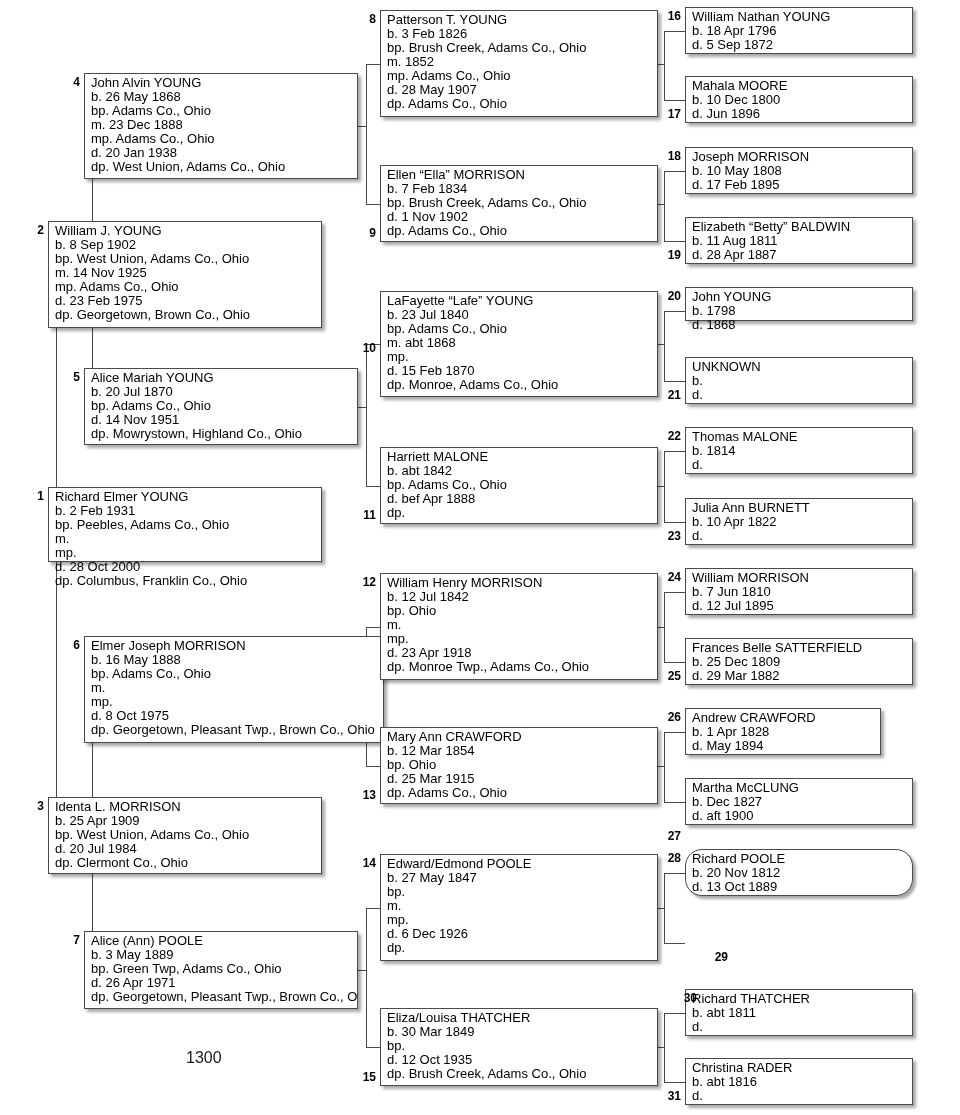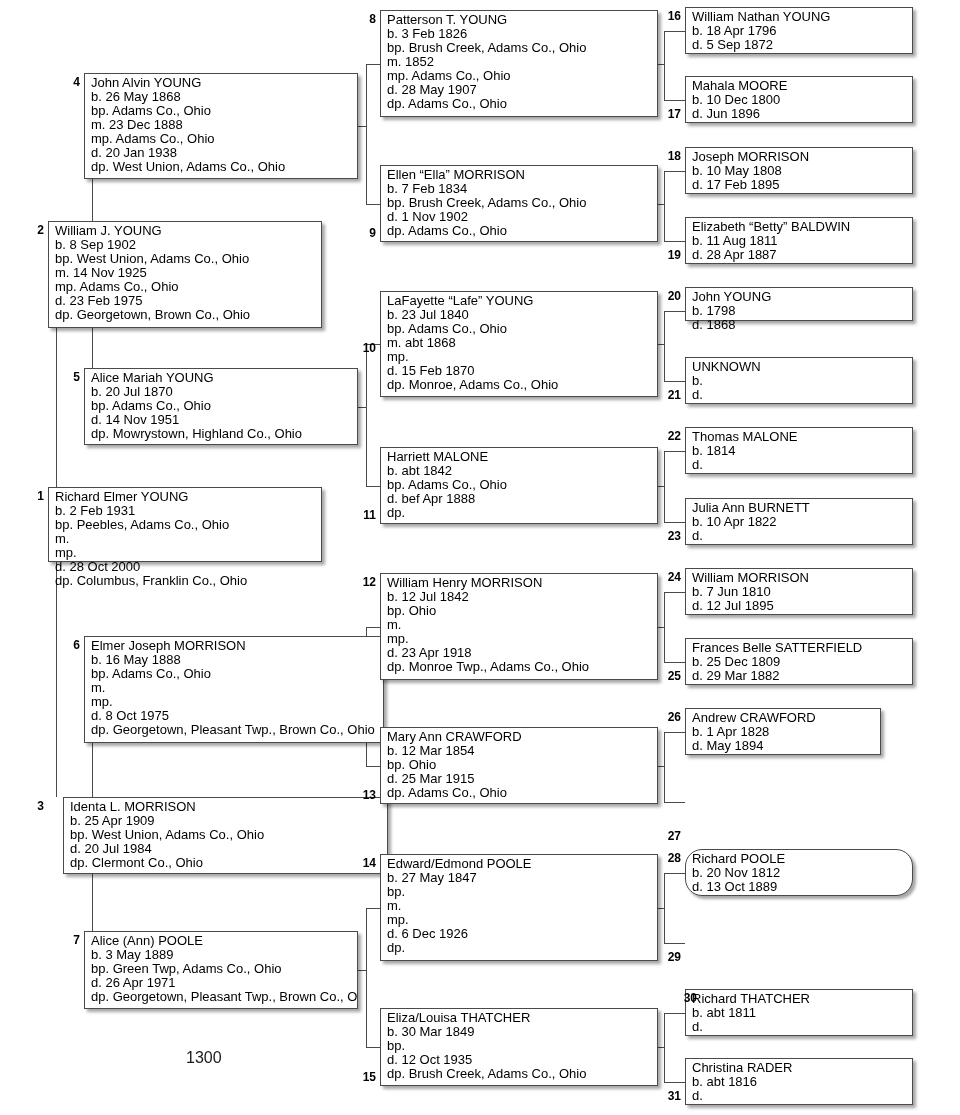--- a/index.html
+++ b/index.html
@@ -127,21 +127,21 @@
         <div>William J. YOUNG</div>
         <div>b. 8 Sep 1902</div>
         <div>bp. West Union, Adams Co., Ohio</div>
         <div>m. 14 Nov 1925</div>
         <div>mp. Adams Co., Ohio</div>
         <div>d. 23 Feb 1975</div>
         <div>dp. Georgetown, Brown Co., Ohio</div>
       </div>
     </div>
     <div class="person-number" style="left: 22px; top: 223px;">2</div>
-    <div class="person-box" style="left: 63px; top: 797px; width: 325px; height: 77px;">
+    <div class="person-box" style="left: 48px; top: 797px; width: 274px; height: 77px;">
       <div class="person-text">
         <div>Identa L. MORRISON</div>
         <div>b. 25 Apr 1909</div>
         <div>bp. West Union, Adams Co., Ohio</div>
         <div>d. 20 Jul 1984</div>
         <div>dp. Clermont Co., Ohio</div>
       </div>
     </div>
     <div class="person-number" style="left: 22px; top: 799px;">3</div>
     <div class="person-box" style="left: 84px; top: 73px; width: 274px; height: 106px;">
@@ -357,30 +357,37 @@
     </div>
     <div class="person-number" style="left: 659px; top: 669px;">25</div>
     <div class="person-box" style="left: 685px; top: 708px; width: 196px; height: 47px;">
       <div class="person-text">
         <div>Andrew CRAWFORD</div>
         <div>b. 1 Apr 1828</div>
         <div>d. May 1894</div>
       </div>
     </div>
     <div class="person-number" style="left: 659px; top: 710px;">26</div>
+    <div class="person-box" style="left: 685px; top: 778px; width: 228px; height: 47px;">
+      <div class="person-text">
+        <div>Martha McCLUNG</div>
+        <div>b. Dec 1827</div>
+        <div>d. aft 1900</div>
+      </div>
+    </div>
     <div class="person-number" style="left: 659px; top: 809px; margin-top: 20px;">27</div>
     <div class="person-box" style="left: 685px; top: 849px; width: 228px; height: 47px; border-radius: 17px;">
       <div class="person-text">
         <div>Richard POOLE</div>
         <div>b. 20 Nov 1812</div>
         <div>d. 13 Oct 1889</div>
       </div>
     </div>
     <div class="person-number" style="left: 659px; top: 851px;">28</div>
-    <div class="person-number" style="left: 659px; top: 950px;">29</div>
+    <div class="person-number" style="left: 659px; top: 950px; padding-left: 47px;">29</div>
     <div class="person-box" style="left: 685px; top: 989px; width: 228px; height: 47px;">
       <div class="person-text">
         <div>Richard THATCHER</div>
         <div>b. abt 1811</div>
         <div>d.</div>
       </div>
     </div>
     <div class="person-number" style="left: 675px; top: 991px;">30</div>
     <div class="person-box" style="left: 685px; top: 1058px; width: 228px; height: 47px;">
       <div class="person-text">

